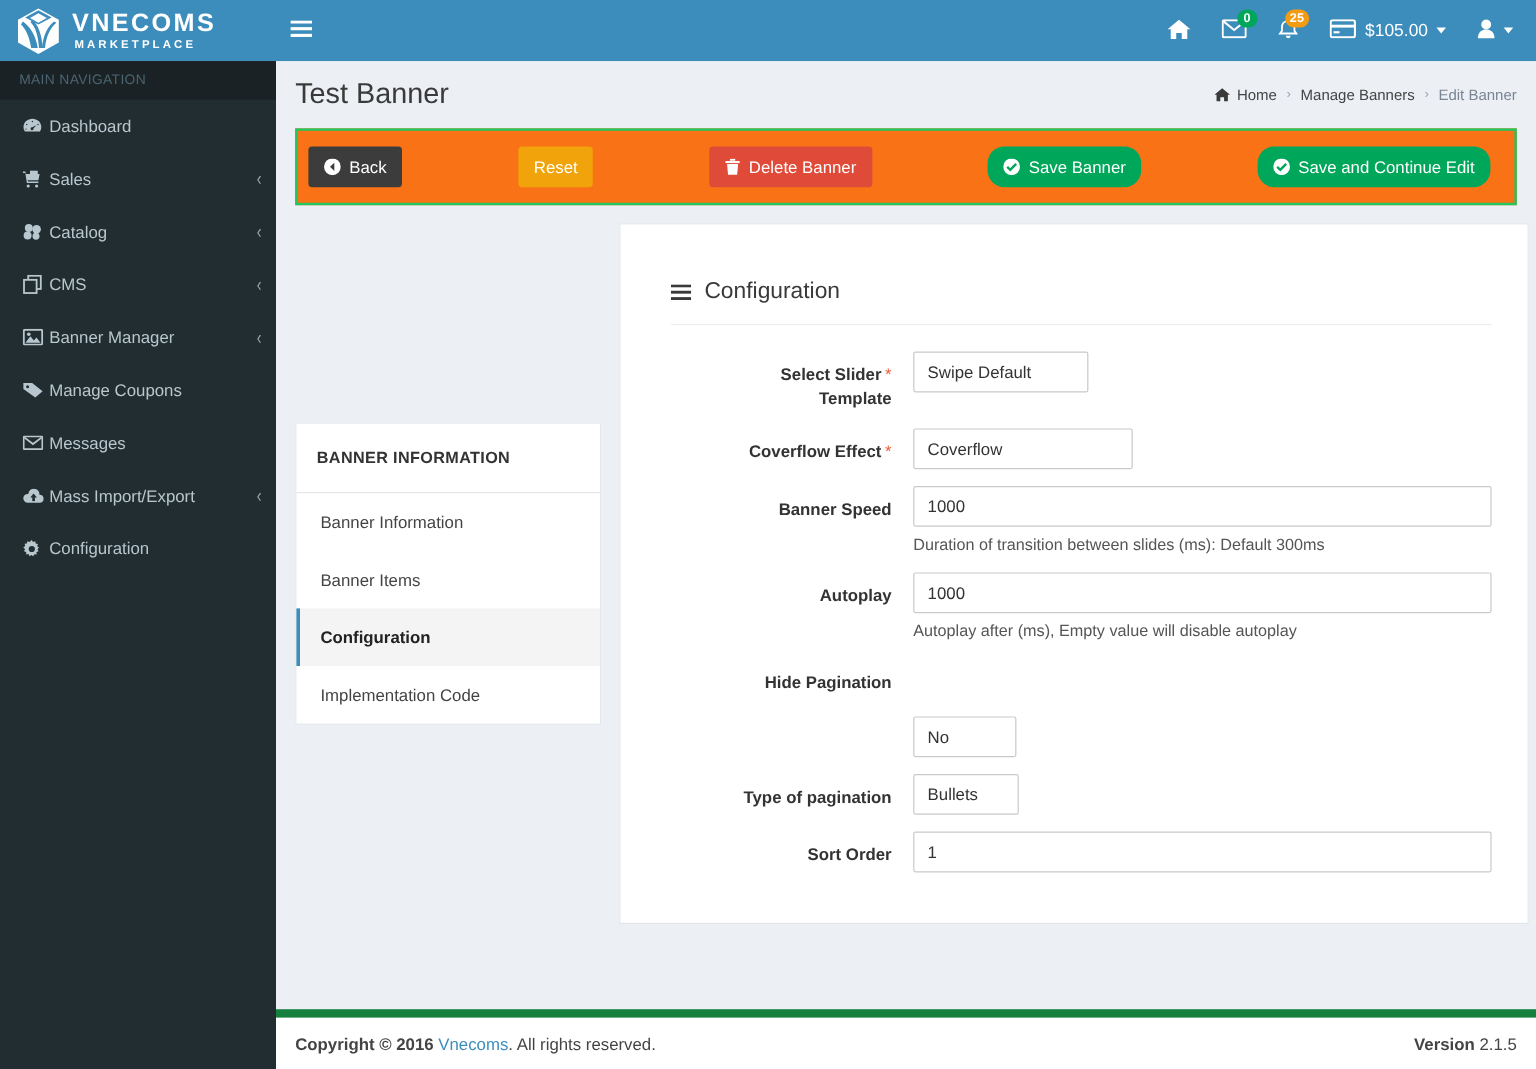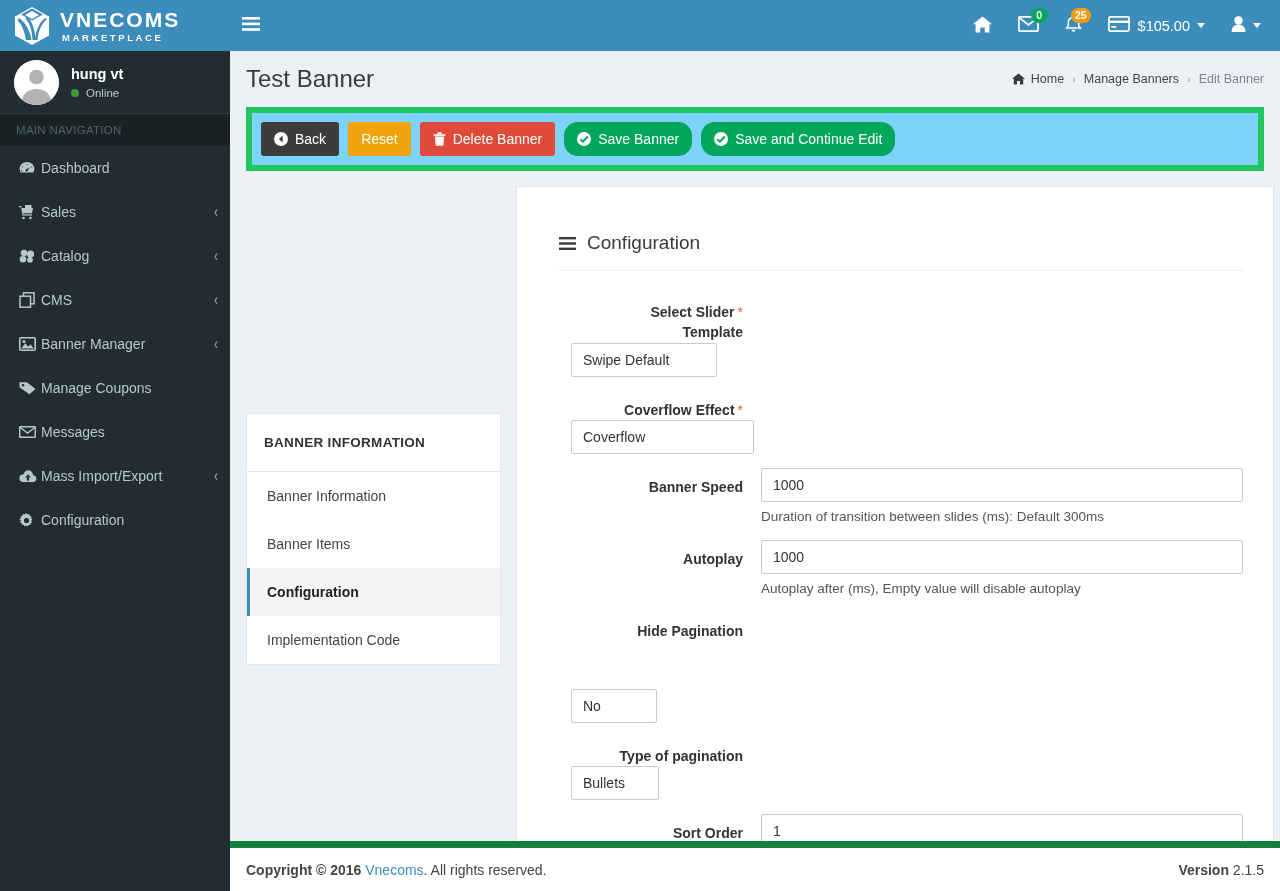--- a/index.html
+++ b/index.html
@@ -134,22 +134,22 @@
     margin-left: auto; display: flex; align-items: center;
     font-size: 12.5px; color: #444;
   }
   #breadcrumb a { color: #3c8dbc; text-decoration: none; }
   .crumb-sep { margin: 0 8px; color: #97a0b3; font-size: 11px; }
   .crumb-active { color: #7a8594; }
 
   
   #toolbar-panel {
     margin: 0 16px; height: 64px;
-    background: #7dd3fc; border: 6px solid #22c55e;
-    display: flex; align-items: center; justify-content: flex-start;
+    background: #f97316; border: 2px solid #22c55e;
+    display: flex; align-items: center; justify-content: space-between;
     padding-right: 20px;
   }
   .btn {
     display: inline-flex; align-items: center;
     height: 34px; padding: 0 13px; margin-left: 9px;
     border: none; border-radius: 3px;
     color: #fff; font-size: 14px; cursor: pointer;
     font-family: "Liberation Sans", sans-serif;
     white-space: nowrap;
   }
@@ -218,21 +218,21 @@
   }
   .inp.w-full  { width: 482px; }
   .inp.w-146   { width: 146px; }
   .inp.w-183   { width: 183px; }
   .inp.w-86    { width: 86px; margin-top: 48px; }
   .inp.w-88    { width: 88px; }
   .help-text {
     color: #555; font-size: 13.5px;
     margin-top: 7px; margin-bottom: 4px;
   }
-  .gap-md { margin-bottom: 14px; flex-direction: column; }
+  .gap-md { margin-bottom: 14px; }
 
   
   #footer {
     position: absolute; left: 230px; top: 841px;
     width: 1050px; height: 50px;
     background: #fff; border-top: 7px solid #15803d;
     display: flex; align-items: center;
     padding: 0 16px; font-size: 14px; color: #444;
   }
   #footer a { color: #3c8dbc; text-decoration: none; }
@@ -257,36 +257,20 @@
           <path d="M19 2.5 L30 8.5 L19 14.5 L8 8.5 Z" fill="#3c8dbc"></path>
           <path d="M19 5 L26 9 L19 13 L12 9 Z" fill="#ffffff"></path>
         </svg>
       </span>
       <span id="logo-text">
         <div id="logo-title">VNECOMS</div>
         <div id="logo-sub">MARKETPLACE</div>
       </span>
     </div>
 
-    <div id="user-panel">
-      <span id="avatar">
-        <svg width="45" height="45" viewBox="0 0 45 45">
-          <circle cx="22.5" cy="22.5" r="22.5" fill="#ffffff"></circle>
-          <circle cx="22.5" cy="17" r="7.3" fill="#b3b3b3"></circle>
-          <path d="M7.5 45 C7.5 33.5 14 29 22.5 29 C31 29 37.5 33.5 37.5 45 Z" fill="#b3b3b3"></path>
-        </svg>
-      </span>
-      <div id="user-meta">
-        <div id="user-name">hung vt</div>
-        <div id="user-status">
-          <span class="status-dot"></span>
-          <span id="user-status-label">Online</span>
-        </div>
-      </div>
-    </div>
 
     <div id="nav-header">MAIN NAVIGATION</div>
 
     <div class="nav-item">
       <span class="nav-ico">
         <svg width="16" height="14" viewBox="0 0 16 14">
             <path d="M8 1C3.9 1 .6 4 .6 7.8c0 1.4.4 2.7 1.2 3.8h12.4c.8-1.1 1.2-2.4 1.2-3.8C15.4 4 12.1 1 8 1zm0 1.7c.3 0 .6.3.6.6s-.3.6-.6.6-.6-.3-.6-.6.3-.6.6-.6zM3.3 5.2c.3 0 .6.3.6.6s-.3.6-.6.6-.6-.3-.6-.6.3-.6.6-.6zm9.4 0c.3 0 .6.3.6.6s-.3.6-.6.6-.6-.3-.6-.6.3-.6.6-.6zM2.6 9c.3 0 .6.3.6.6s-.3.6-.6.6S2 9.9 2 9.6s.3-.6.6-.6zm8.7-2.7L8.9 9.1a1.2 1.2 0 1 1-1-1l3.4-1.8z" fill="#b8c7ce"></path>
           </svg>
       </span>
       <span class="nav-label">Dashboard</span>

